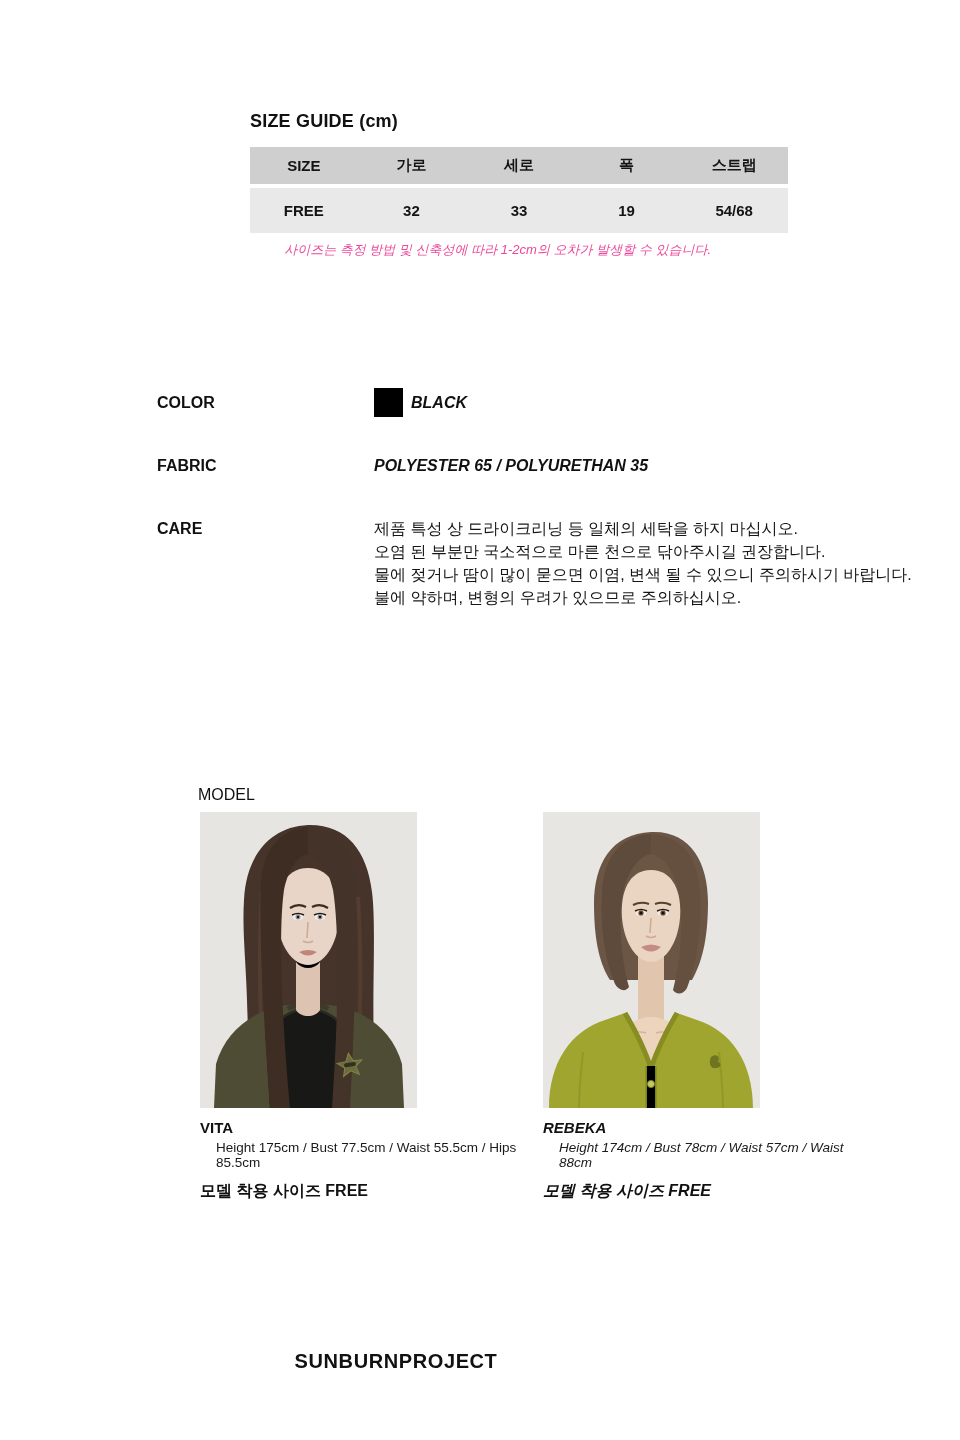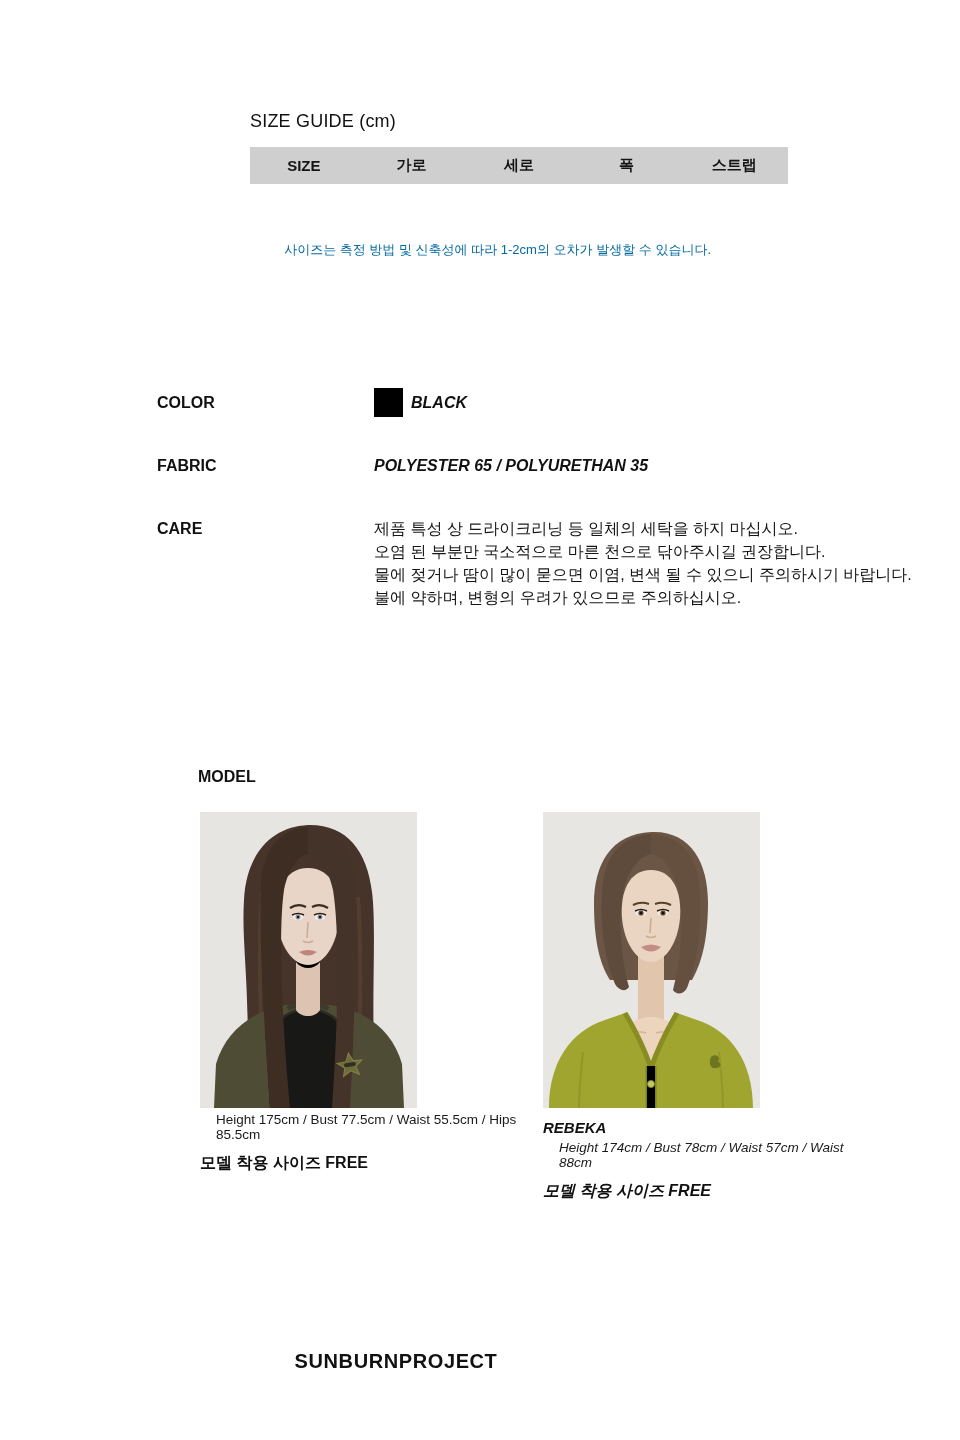--- a/index.html
+++ b/index.html
@@ -5,39 +5,39 @@
   * { margin:0; padding:0; box-sizing:border-box; }
   html,body { background:#ffffff; }
   body {
     width:960px; height:1440px; position:relative;
     font-family:"Liberation Sans","DejaVu Sans",sans-serif;
     color:#111111;
   }
   .abs { position:absolute; }
 
   
-  .sg-title { left:250px; top:111px; font-size:18px; font-weight:normal; letter-spacing:.2px; }
+  .sg-title { left:250px; top:111px; font-size:18px; font-weight:bold; letter-spacing:.2px; }
   .sg-table { left:250px; top:147px; width:538px; }
   .sg-row { display:flex; width:100%; }
   .sg-row.head { background:#cfcfcf; height:37px; }
   .sg-row.data { background:#e9e9e9; height:45px; margin-top:4px; }
   .sg-cell { flex:1 1 0; display:flex; align-items:center; justify-content:center;
              font-size:15px; font-weight:bold; color:#141414; }
   .sg-note { left:250px; top:241px; width:461px; text-align:right;
-             font-size:13px; color:#0369a1; }
+             font-size:13px; color:#ec4899;font-style:italic; }
 
   
   .detail-label { left:157px; font-size:16px; font-weight:bold; }
   .detail-value { left:374px; font-size:16px; font-weight:bold;font-style:italic; }
   .swatch { left:374px; top:388px; width:29px; height:29px; }
   .color-value { left:411px; top:394px; }
   .care-text { left:374px; top:517px; font-size:16px; line-height:23px; color:#151515; }
 
   
-  .model-title { left:198px; top:768px; font-size:16px; font-weight:bold; }
+  .model-title { left:198px; top:786px; font-size:16px; font-weight:normal; }
   .model-card { top:812px; width:330px; }
   .model-card .photo { width:217px; height:296px; overflow:hidden; }
   .model-card .photo svg { display:block; }
   .model-name { margin-top:11px; font-size:15px; font-weight:bold; }
   .model-stats { margin-top:4px; font-size:13.5px; color:#1a1a1a;margin-left:16px; }
   .model-size { margin-top:11px; font-size:16px; font-weight:bold; }
 
   .footer { left:0; top:1350px; width:792px; text-align:center;
             font-size:20px; font-weight:bold; letter-spacing:.6px; }
 </style>
@@ -46,20 +46,27 @@
 
 <div class="abs sg-title">SIZE GUIDE (cm)</div>
 
 <div class="abs sg-table">
   <div class="sg-row head">
     <div class="sg-cell">SIZE</div>
     <div class="sg-cell">가로</div>
     <div class="sg-cell">세로</div>
     <div class="sg-cell">폭</div>
     <div class="sg-cell">스트랩</div>
+  </div>
+  <div class="sg-row data">
+    <div class="sg-cell">FREE</div>
+    <div class="sg-cell">32</div>
+    <div class="sg-cell">33</div>
+    <div class="sg-cell">19</div>
+    <div class="sg-cell">54/68</div>
   </div>
 </div>
 
 <div class="abs sg-note">사이즈는 측정 방법 및 신축성에 따라 1-2cm의 오차가 발생할 수 있습니다.</div>
 
 <div class="abs detail-label" style="top:394px;">COLOR</div>
 <div class="abs swatch" style="background-color: rgb(0, 0, 0);"></div>
 <div class="abs detail-value color-value">BLACK</div>
 
 <div class="abs detail-label" style="top:457px;">FABRIC</div>
@@ -114,20 +121,21 @@
 
       <path d="M108,110 L107,126 M103,129 Q108,132 113,129" stroke="#cdab98" stroke-width="1.6" fill="none"></path>
       <path d="M99,140 Q108,136 117,140 Q108,147 99,140 Z" fill="#c08579"></path>
 
       <g transform="translate(150,253) rotate(-8)">
         <polygon points="0,-12 3.6,-3.9 12.5,-3.4 5.6,2.2 8,10.5 0,5.8 -8,10.5 -5.6,2.2 -12.5,-3.4 -3.6,-3.9" fill="#6d6c3c" stroke="#84834a" stroke-width="1"></polygon>
         <rect x="-6" y="-2.4" width="12" height="4" rx="2" fill="#23231a" opacity="0.8"></rect>
       </g>
     </svg>
   </div>
+  <div class="model-name">VITA</div>
   <div class="model-stats">Height 175cm / Bust 77.5cm / Waist 55.5cm / Hips 85.5cm</div>
   <div class="model-size">모델 착용 사이즈 FREE</div>
 </div>
 
 <div class="abs model-card" style="left:543px;font-style:italic;">
   <div class="photo">
     <svg width="217" height="296" viewBox="0 0 217 296" xmlns="http://www.w3.org/2000/svg">
       <rect width="217" height="296" fill="#e8e6e3"></rect>
 
       <path d="M108,20 C68,22 51,52 51,92 C51,132 58,154 67,168 L149,168 C158,152 165,130 165,90 C165,50 147,18 108,20 Z" fill="#6b5645"></path>

